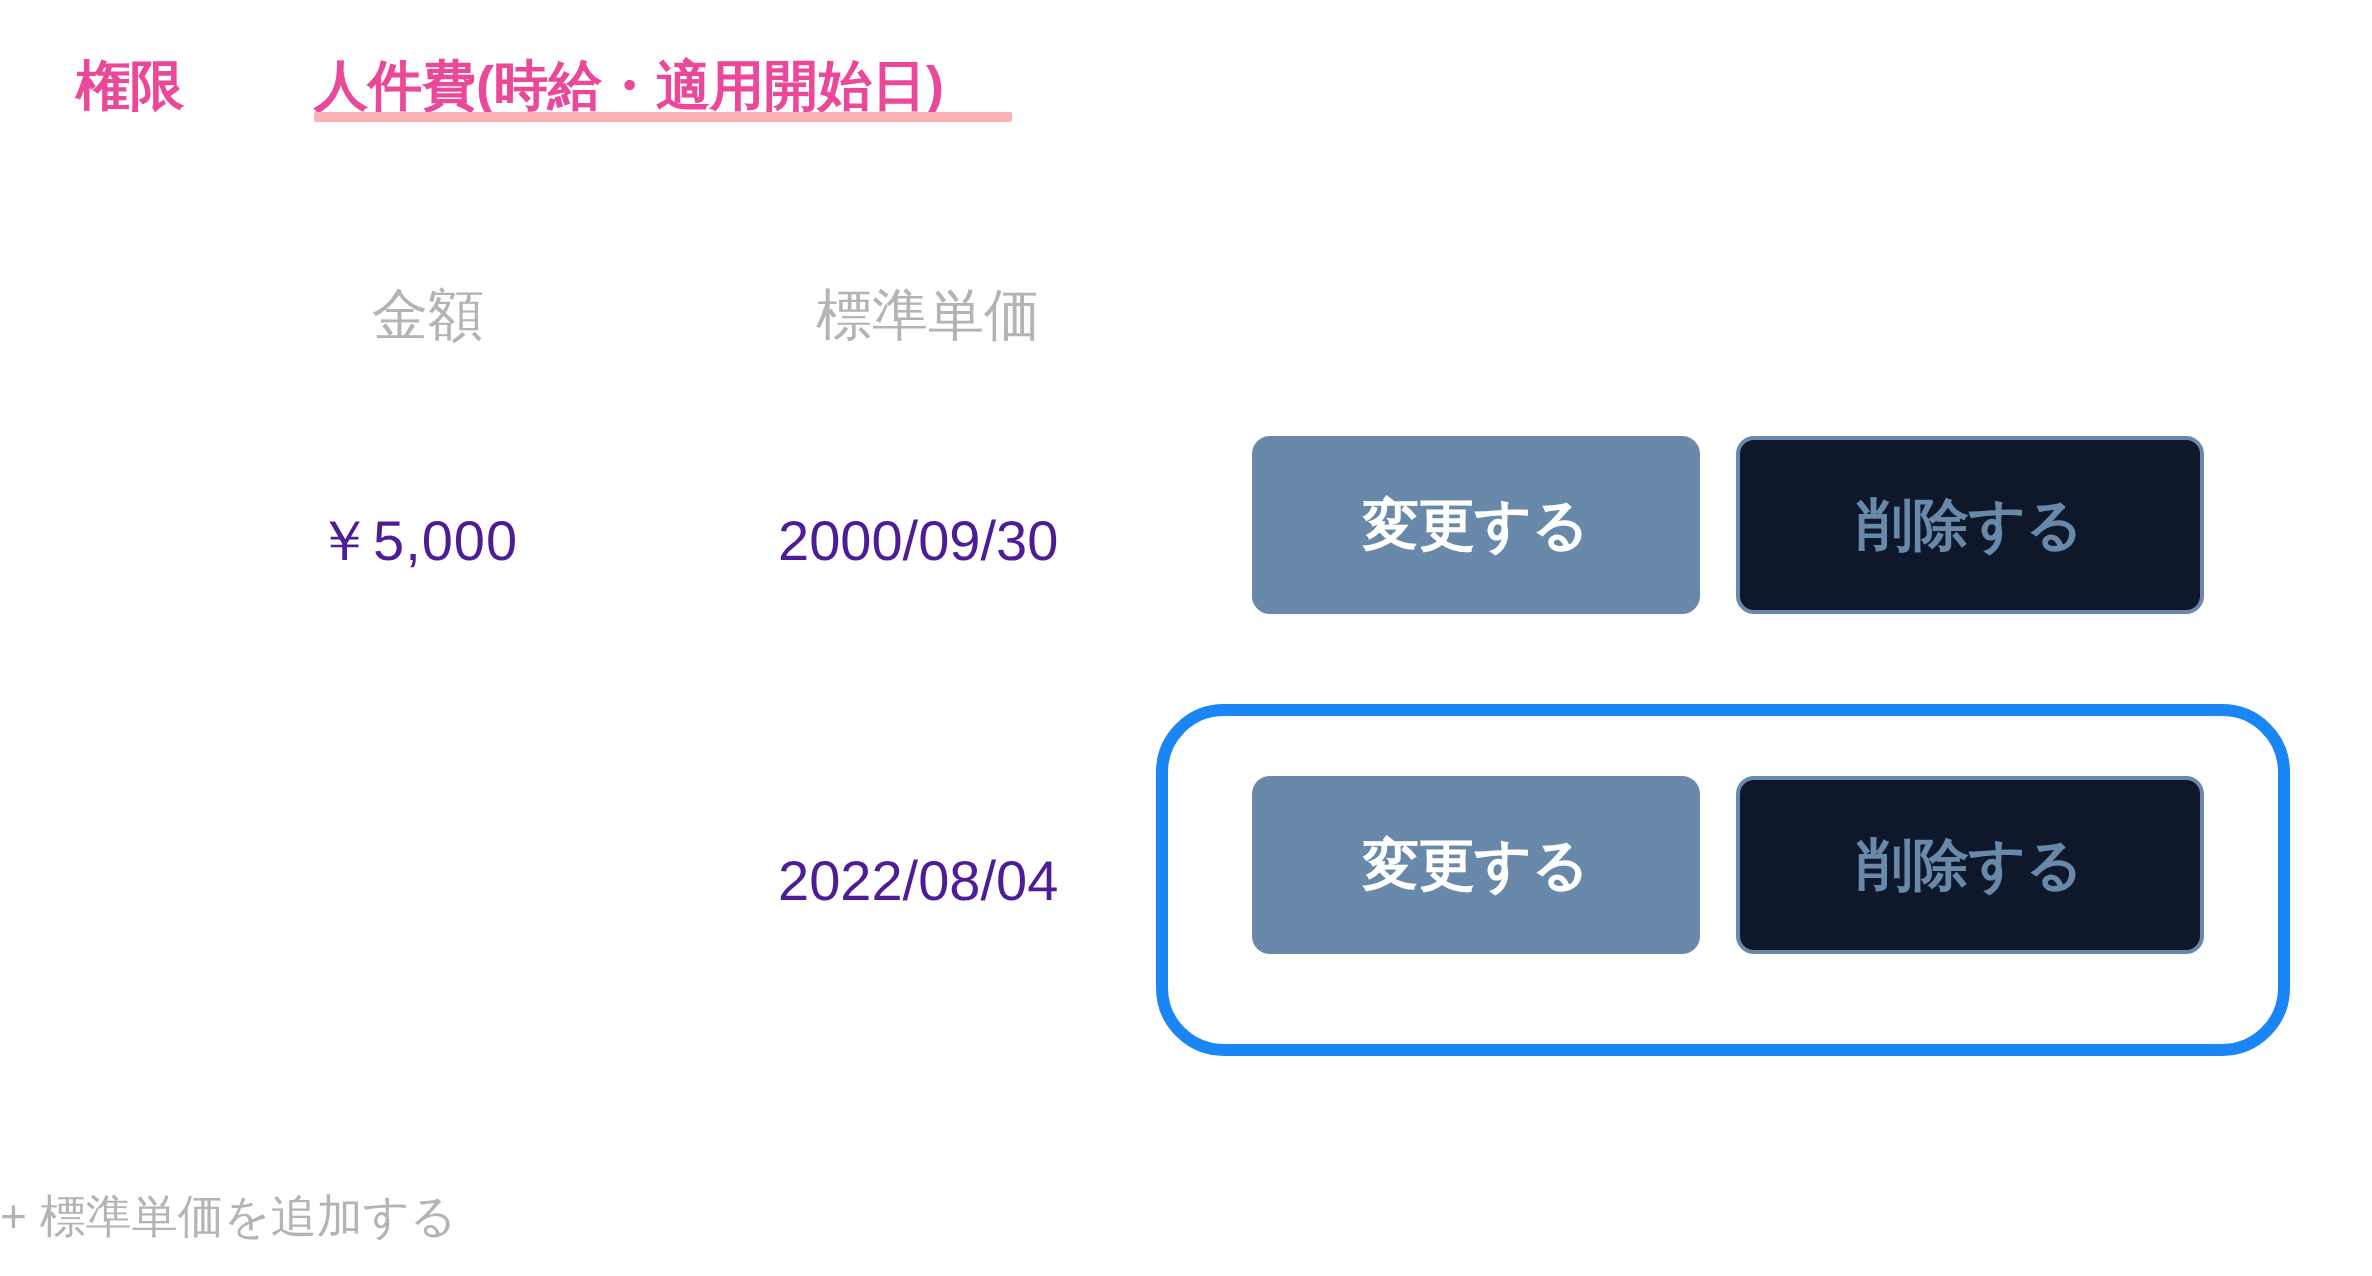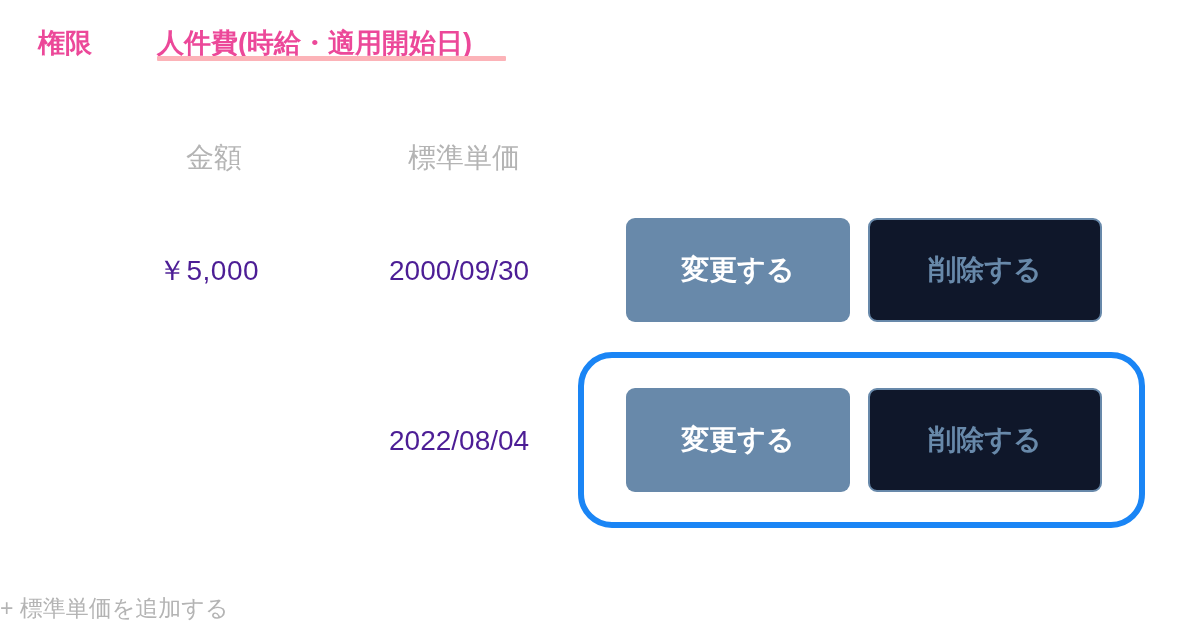--- a/index.html
+++ b/index.html
@@ -89,21 +89,21 @@
     position: absolute;
     left: 626px;
     top: 12px;
     display: flex;
     align-items: center;
     gap: 18px;
   }
   .btn {
     box-sizing: border-box;
     width: 224px;
-    height: 104px;
+    height: 89px;
     border-radius: 9px;
     font-family: "Liberation Sans", "DejaVu Sans", sans-serif;
     font-size: 28px;
     font-weight: bold;
     line-height: 1;
     display: flex;
     align-items: center;
     justify-content: center;
     cursor: pointer;
     padding: 16px;

